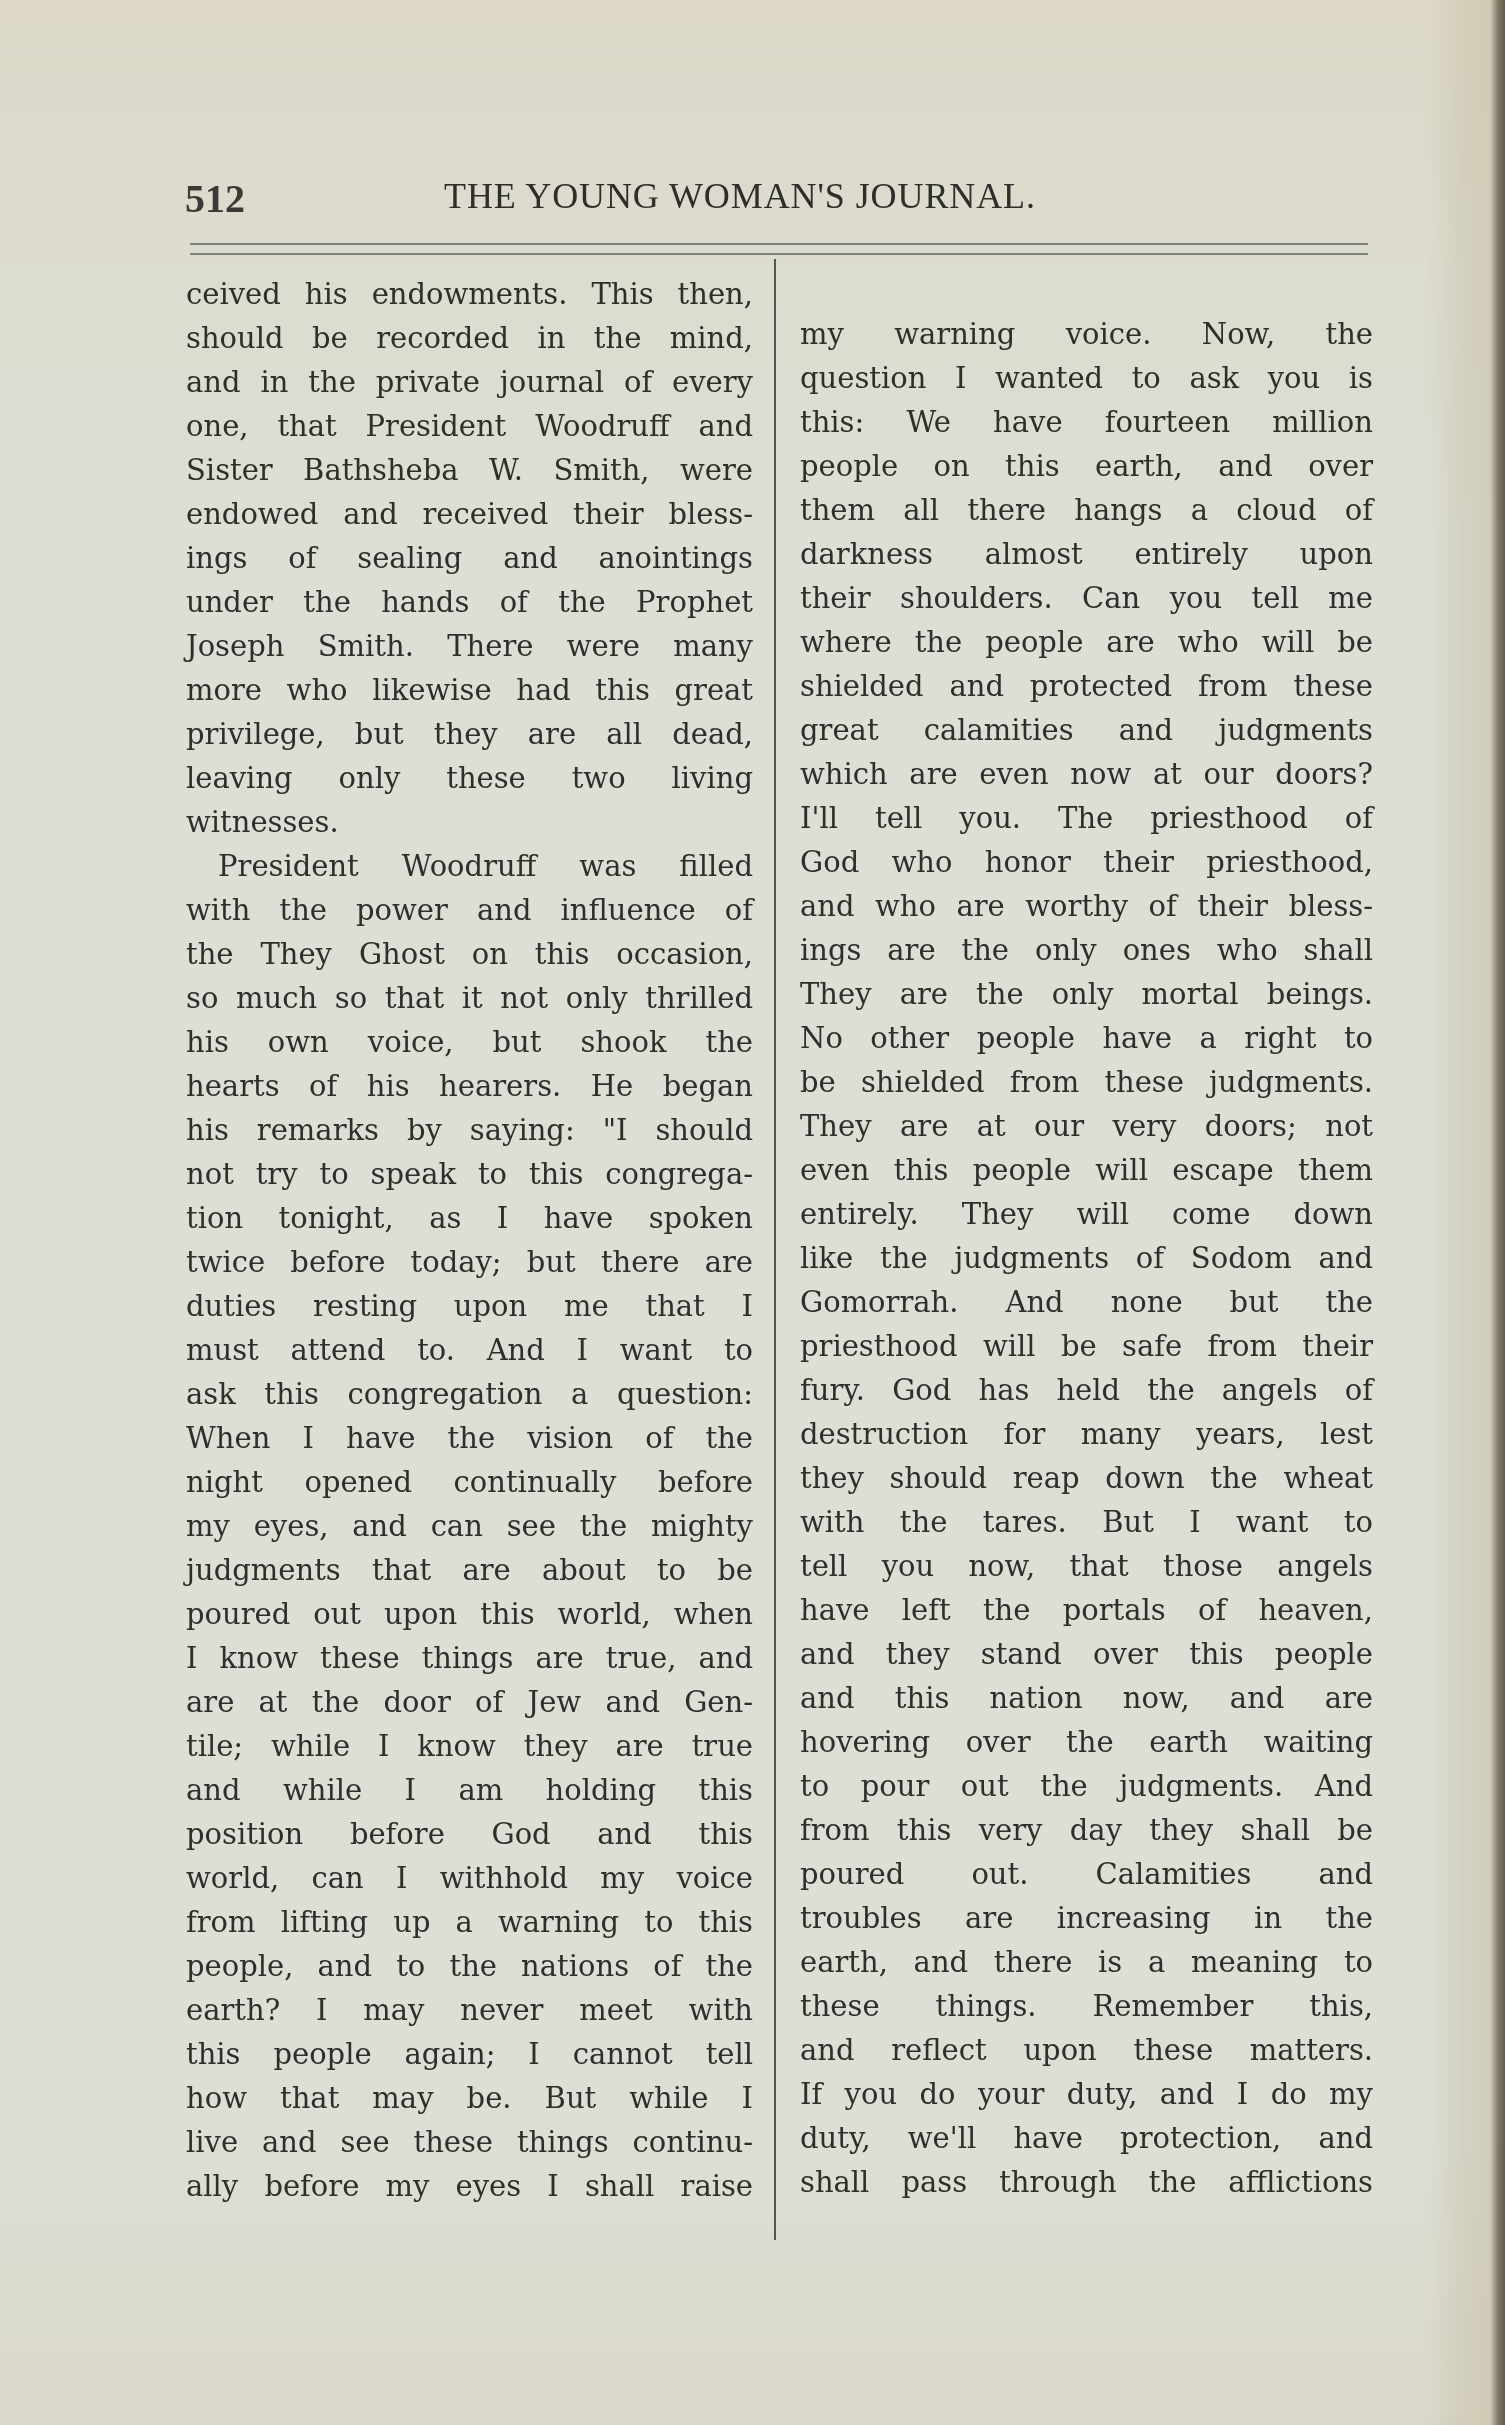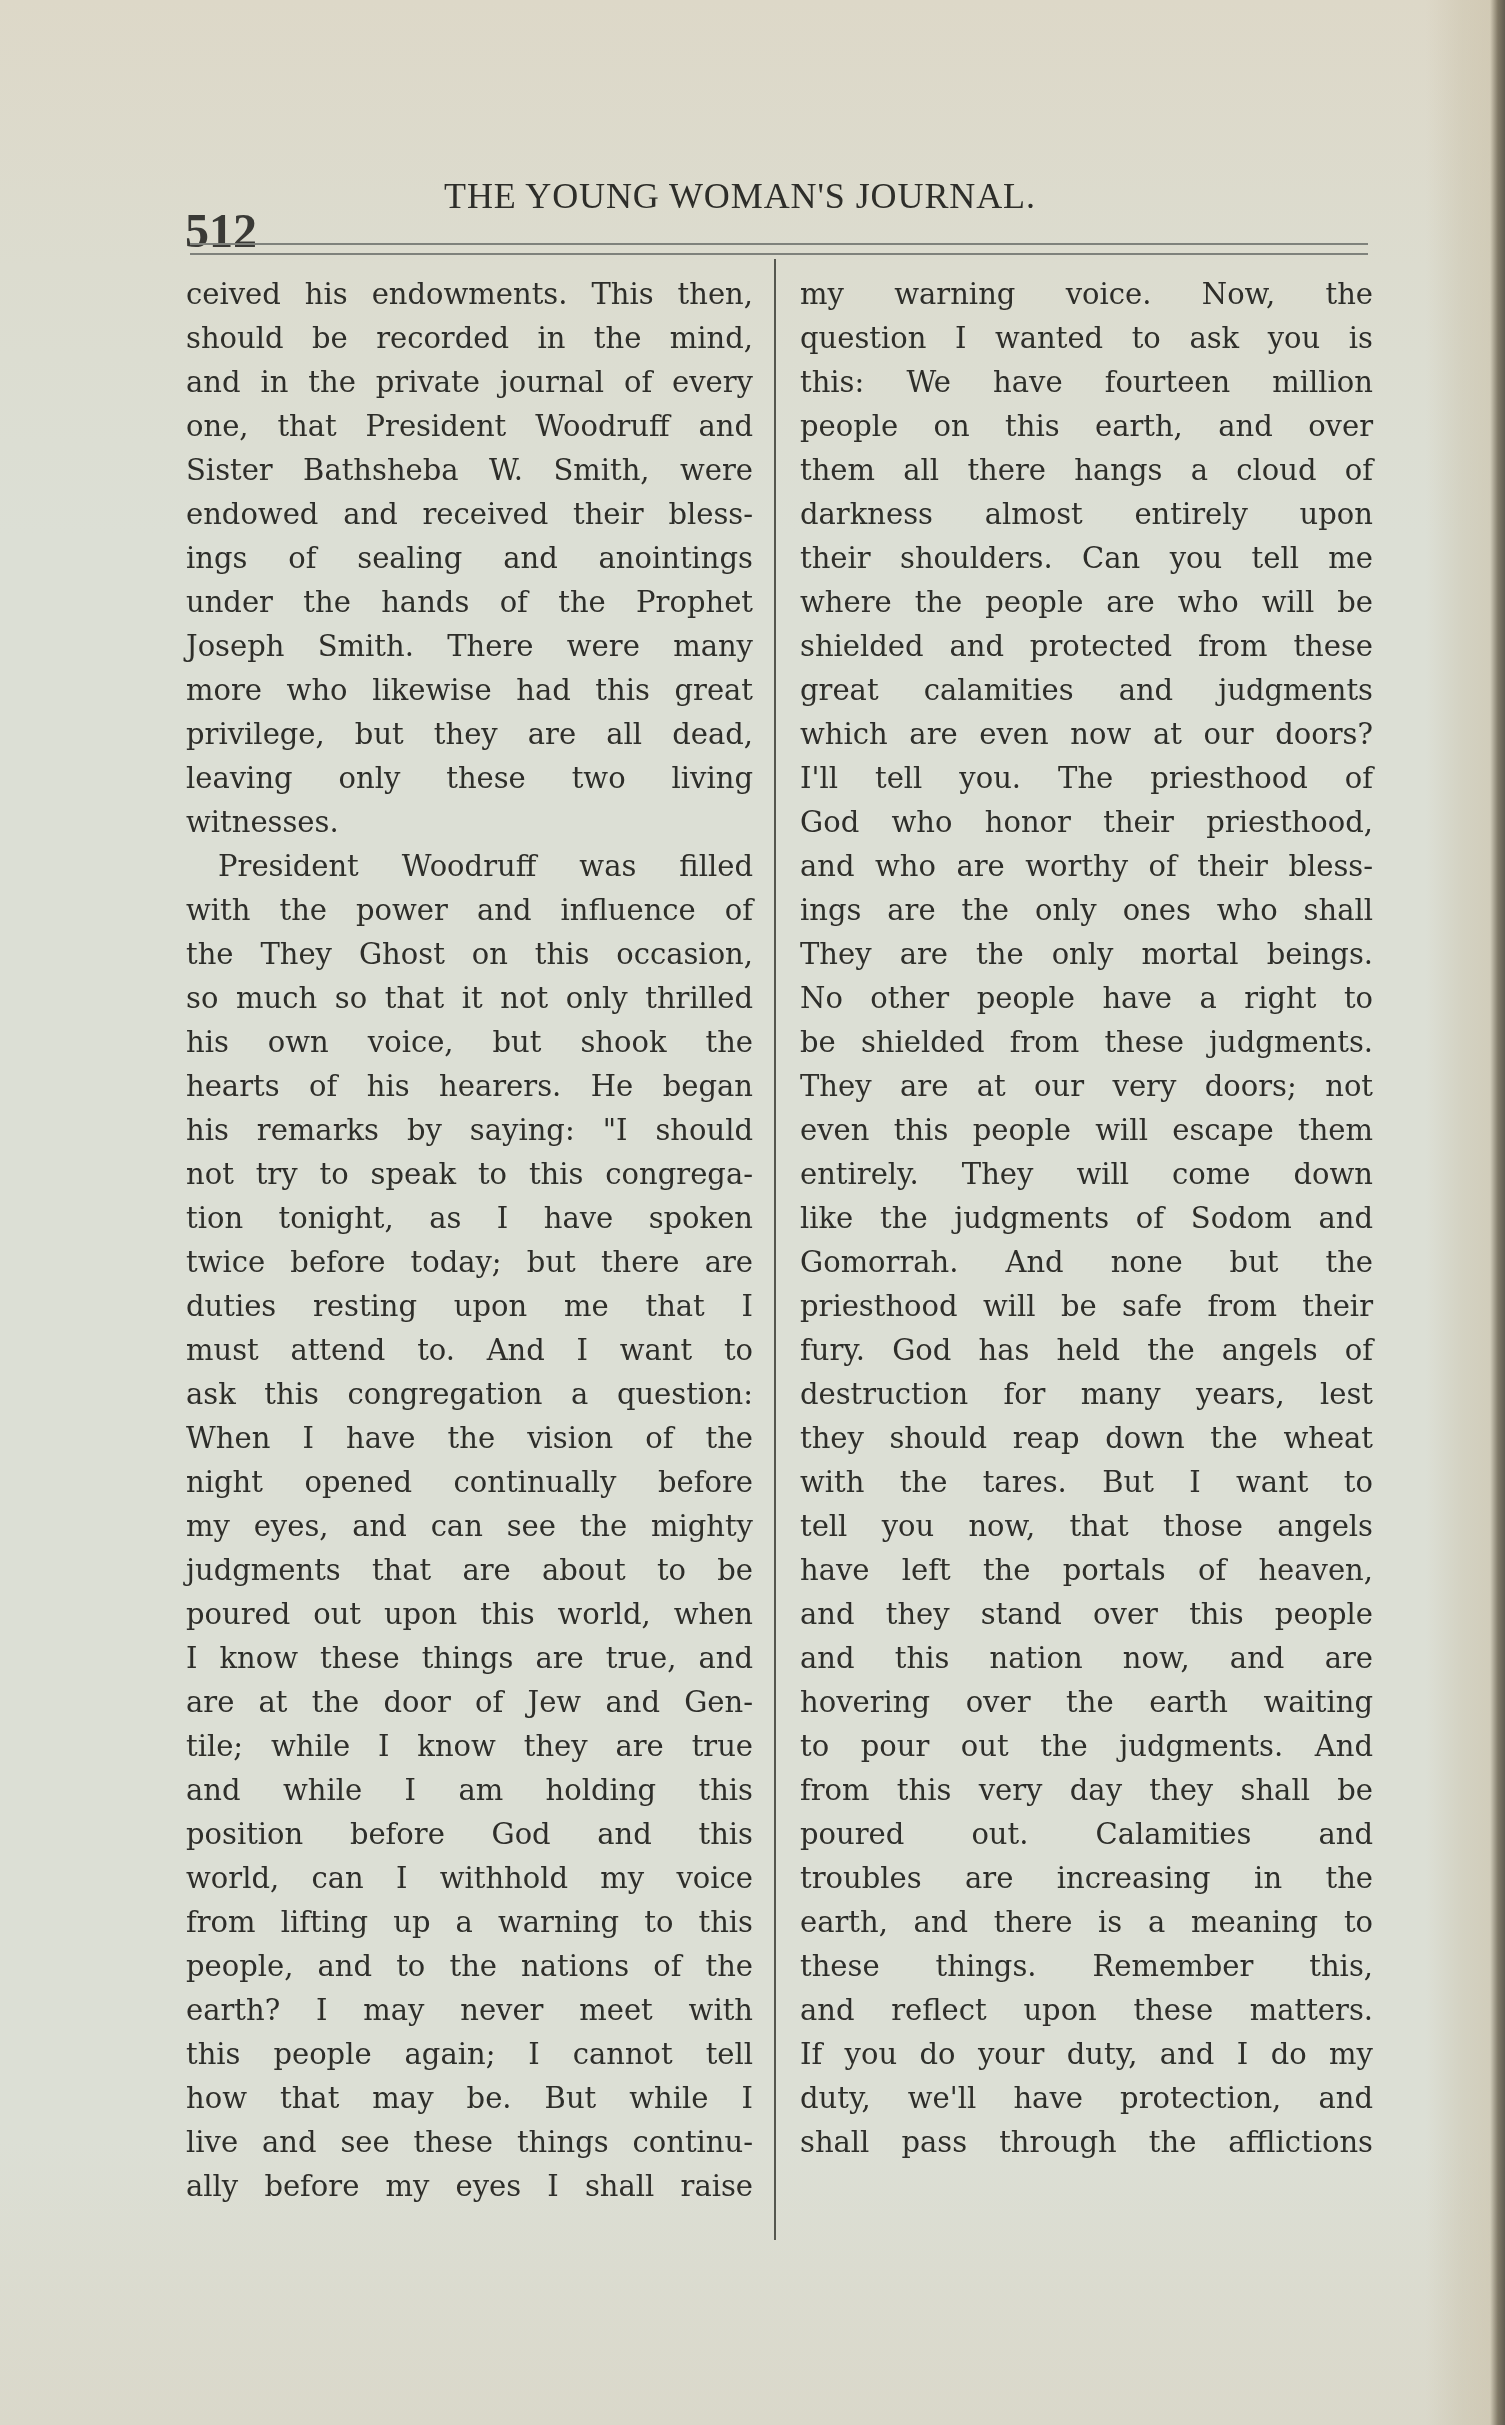--- a/index.html
+++ b/index.html
@@ -15,21 +15,21 @@
     background:
       linear-gradient(to right, rgba(0,0,0,0) 0px, rgba(0,0,0,0) 1426px, rgba(196,186,160,0.35) 1462px, rgba(200,190,165,0.55) 1490px, rgba(90,80,60,0.7) 1498px, rgba(60,55,45,0.8) 1506px),
       linear-gradient(to bottom, #ddd8c8 0px, #dcdccf 267px, #dcdfd5 535px, #dcdfd5 2139px, #dad8ca 2426px);
   }
   .running-head {
     position: absolute; top: 175px; left: 185px; width: 1186px; height: 45px;
   }
   .page-number {
     position: absolute; left: 0; top: 0;
     font-family: "Liberation Serif", "DejaVu Serif", serif;
-    font-size: 48px; font-weight: bold; color: #3a3a36; letter-spacing: 0px; margin-top: 28px;
+    font-size: 40px; font-weight: bold; color: #3a3a36; letter-spacing: 0px;
   }
   .journal-title {
     position: absolute; left: 259px; top: 0;
     font-family: "Liberation Serif", "DejaVu Serif", serif;
     font-size: 36px; color: #2e2e2a; letter-spacing: 0.9px; white-space: nowrap;
   }
   .rule {
     position: absolute; left: 190px; width: 1178px; height: 0;
     border-top: 2.7px solid #7f827c;
   }
@@ -113,21 +113,21 @@
     <span class="line" style="white-space: normal;">from lifting up a warning to this</span>
     <span class="line" style="white-space: normal;">people, and to the nations of the</span>
     <span class="line" style="white-space: normal;">earth? I may never meet with</span>
     <span class="line" style="white-space: normal;">this people again; I cannot tell</span>
     <span class="line" style="white-space: normal;">how that may be. But while I</span>
     <span class="line" style="white-space: normal;">live and see these things continu-</span>
     <span class="line" style="white-space: normal;">ally before my eyes I shall raise</span>
   </div>
 
   <div class="column right">
-    <span class="line" style="white-space: normal;">my warning voice. Now, the</span>
+    <span class="line" style="white-space: normal; margin-top: 40px;">my warning voice. Now, the</span>
     <span class="line" style="white-space: normal;">question I wanted to ask you is</span>
     <span class="line" style="white-space: normal;">this: We have fourteen million</span>
     <span class="line" style="white-space: normal;">people on this earth, and over</span>
     <span class="line" style="white-space: normal;">them all there hangs a cloud of</span>
     <span class="line" style="white-space: normal;">darkness almost entirely upon</span>
     <span class="line" style="white-space: normal;">their shoulders. Can you tell me</span>
     <span class="line" style="white-space: normal;">where the people are who will be</span>
     <span class="line" style="white-space: normal;">shielded and protected from these</span>
     <span class="line" style="white-space: normal;">great calamities and judgments</span>
     <span class="line" style="white-space: normal;">which are even now at our doors?</span>

